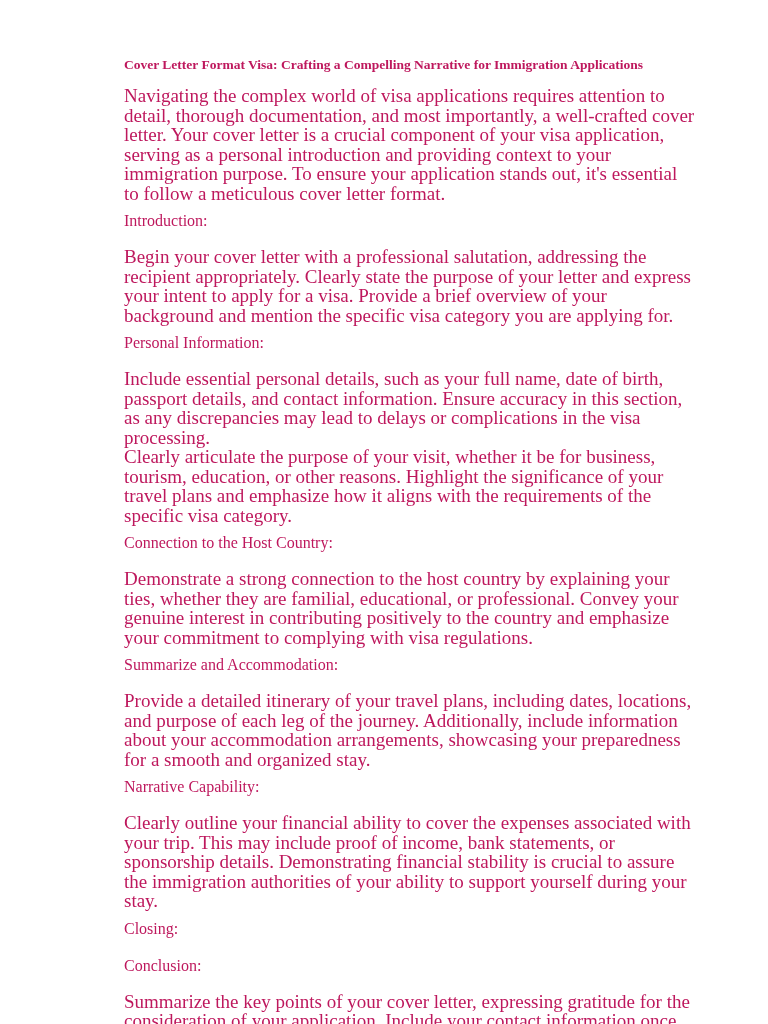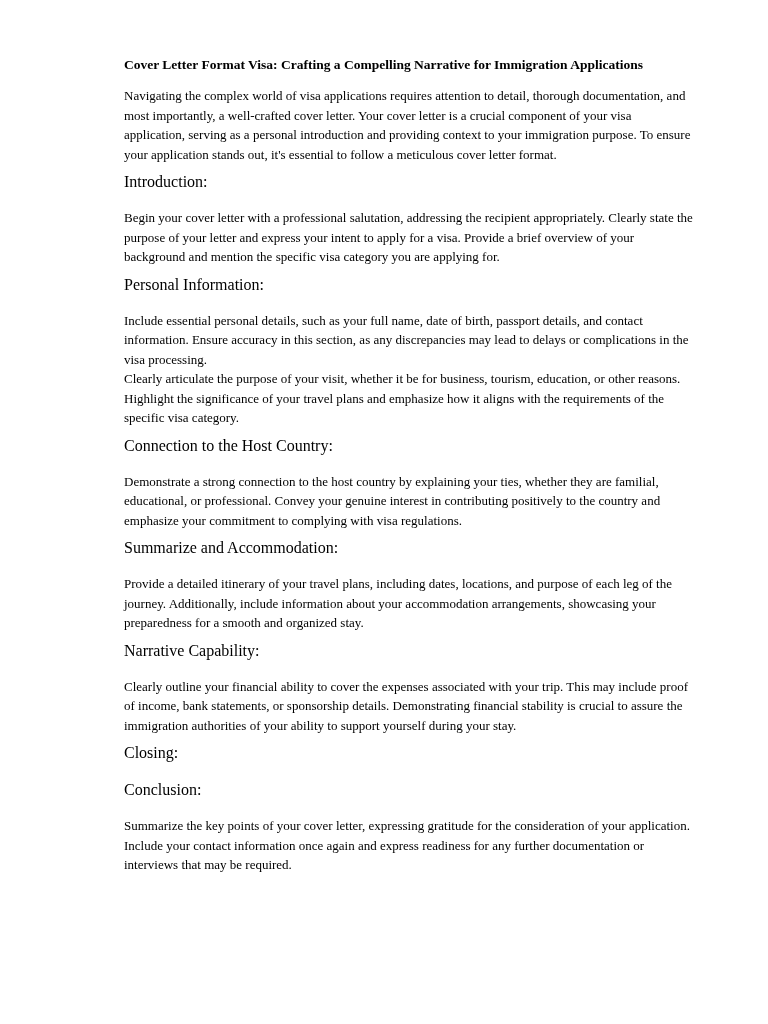--- a/index.html
+++ b/index.html
@@ -10,30 +10,30 @@
   .page {
     position: relative;
     width: 704px;
     height: 1024px;
     margin: 0 auto;
     background: #ffffff;
     box-sizing: border-box;
     padding: 56px 41px 0 92px;
     overflow: hidden;
     font-family: "Liberation Serif", "DejaVu Serif", serif;
-    color: #000000;
+    color: #be185d;
   }
   .doc-title {
     font-size: 13.5px;
     line-height: 18px;
     font-weight: bold;
     margin: 0 0 12px 0;
   }
   .para {
-    font-size: 13px;
+    font-size: 19px;
     line-height: 19.5px;
     margin: 0;
     text-align: left;
   }
   .section-heading {
     font-size: 16px;
     line-height: 21px;
     font-weight: normal;
     margin: 7px 0 16px 0;
   }

